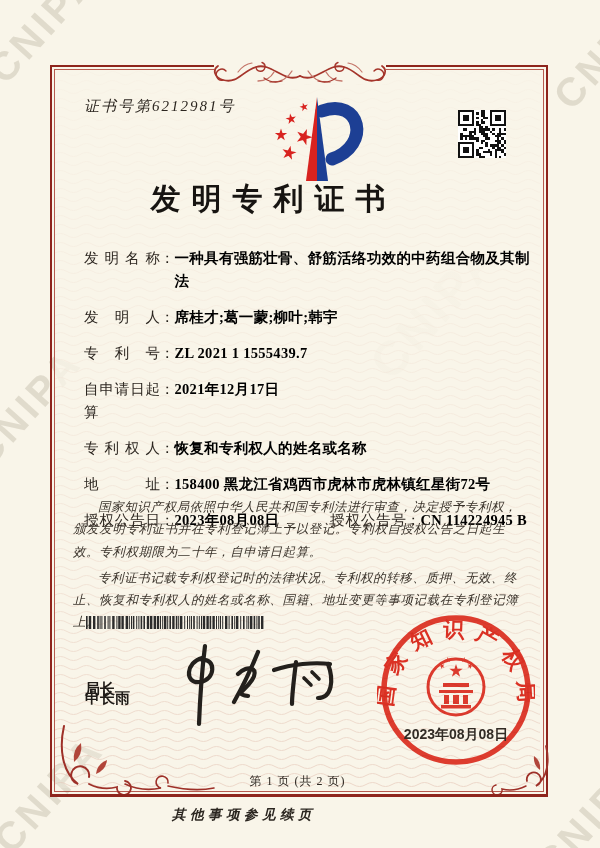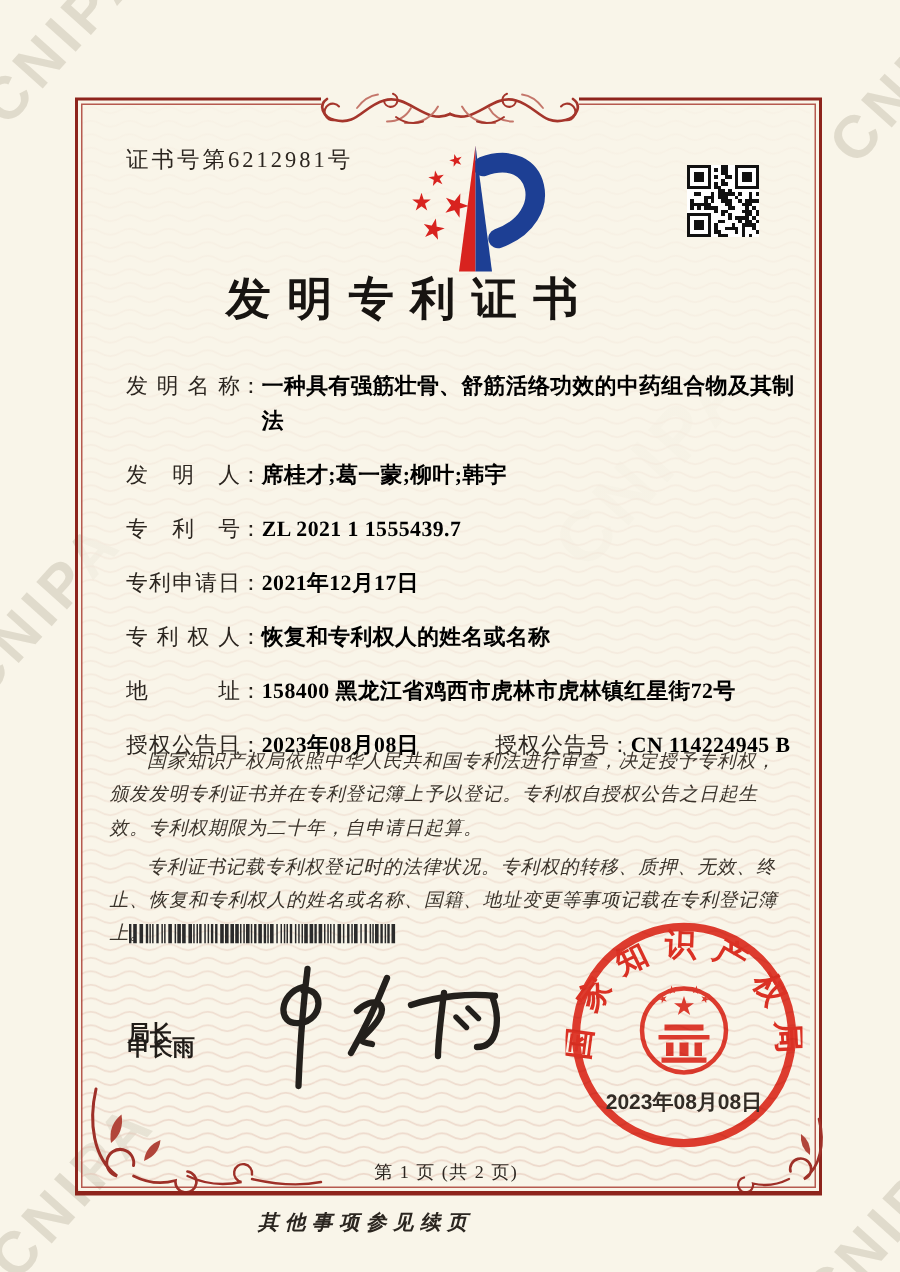--- a/index.html
+++ b/index.html
@@ -24,21 +24,21 @@
     border-bottom-width:3px;
     background:transparent;
   }
   .frame .inner-line{
     position:absolute;inset:2px;border:1px solid rgba(170,62,52,.85);
     pointer-events:none;
   }
   .guilloche{position:absolute;left:54px;top:69px;width:486px;height:719px;pointer-events:none;}
   
   .cert-no{
-    position:absolute;left:84px;top:97px;font-size:15px;letter-spacing:2px;color:#2c2620;
+    position:absolute;left:84px;top:97px;font-size:15px;letter-spacing:2px;color:#2c2620;font-style:italic;
   }
   .logo{position:absolute;left:260px;top:95px;width:112px;height:88px;}
   .qr{position:absolute;left:458px;top:110px;width:48px;height:48px;}
   .title{
     position:absolute;left:0;top:179px;width:536px;text-align:center;
     font-size:30px;font-weight:bold;color:#171411;letter-spacing:11px;text-indent:11px;
   }
   
   .fields{position:absolute;left:84px;top:247px;width:452px;font-size:14.5px;color:#26211b;}
   .row{display:flex;margin-bottom:13px;line-height:23px;}
@@ -304,21 +304,21 @@
       <span class="lbl">发明人</span>
         <span class="colon">：</span>
       <span class="val">席桂才;葛一蒙;柳叶;韩宇</span>
     </div>
     <div class="row">
       <span class="lbl">专利号</span>
         <span class="colon">：</span>
       <span class="val">ZL 2021 1 1555439.7</span>
     </div>
     <div class="row">
-      <span class="lbl">专利申请日</span>
+      <span class="lbl">自申请日起算</span>
         <span class="colon">：</span>
       <span class="val">2021年12月17日</span>
     </div>
     <div class="row">
       <span class="lbl">专利权人</span>
         <span class="colon">：</span>
       <span class="val">恢复和专利权人的姓名或名称</span>
     </div>
     <div class="row">
       <span class="lbl">地址</span>

